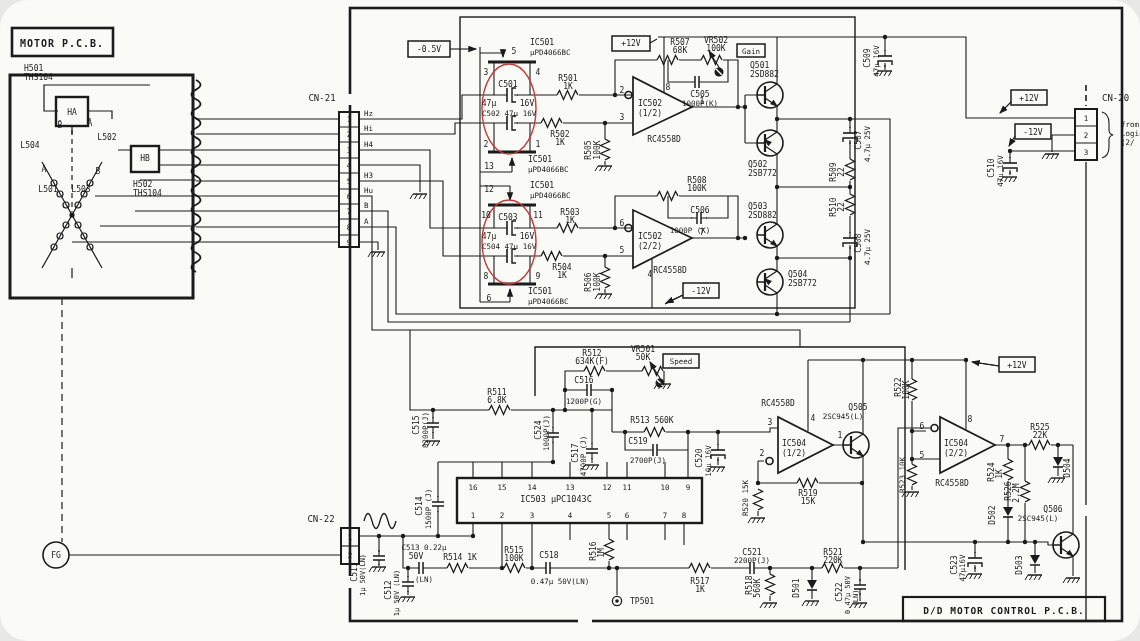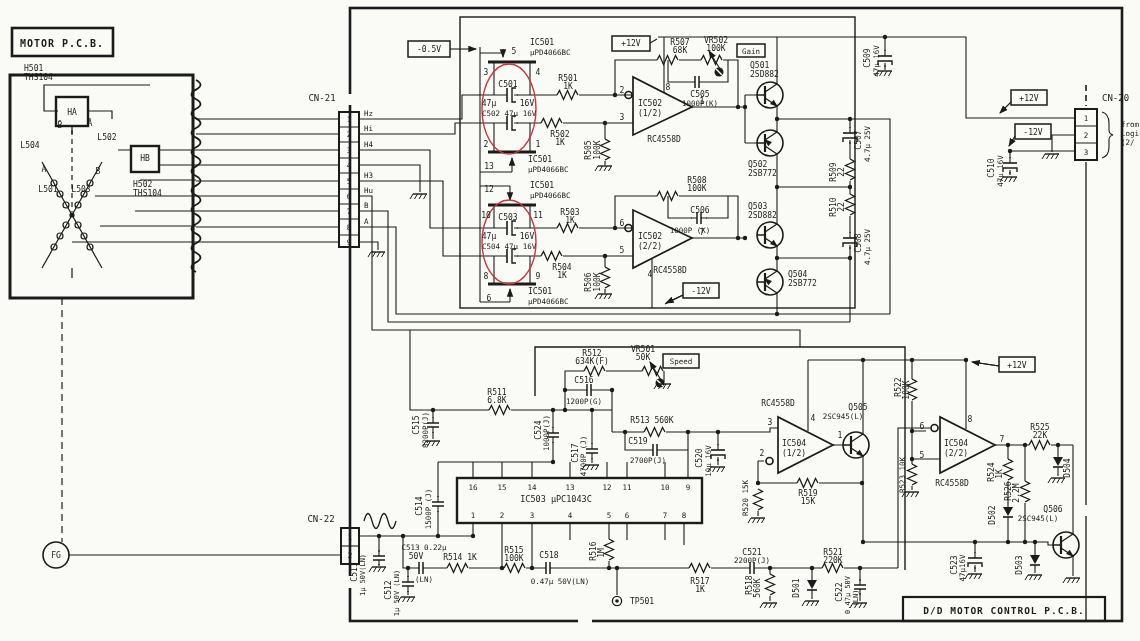--- a/index.html
+++ b/index.html
@@ -1,17 +1,17 @@
 <!DOCTYPE html>
 <html><head>
 <meta charset="utf-8">
 <style>
   html,body{margin:0;padding:0;background:#e8e8e4;}
   #stage{position:relative;width:1140px;height:641px;background:#fafaf7;overflow:hidden;
-         font-family:"DejaVu Sans Mono",monospace;}
+         font-family:"DejaVu Sans Mono",monospace;border-radius:28px;}
   svg text{fill:#1b1b1b;font-family:"DejaVu Sans Mono",monospace;}
   .lbl-b{font-weight:bold;letter-spacing:1px;}
 </style>
 </head>
 <body>
 
 <div id="stage">
 <svg id="schem" width="1140" height="641" viewBox="0 0 1140 641">
   <defs>
     <marker id="ah" markerWidth="9" markerHeight="8" refX="7" refY="3" orient="auto">

